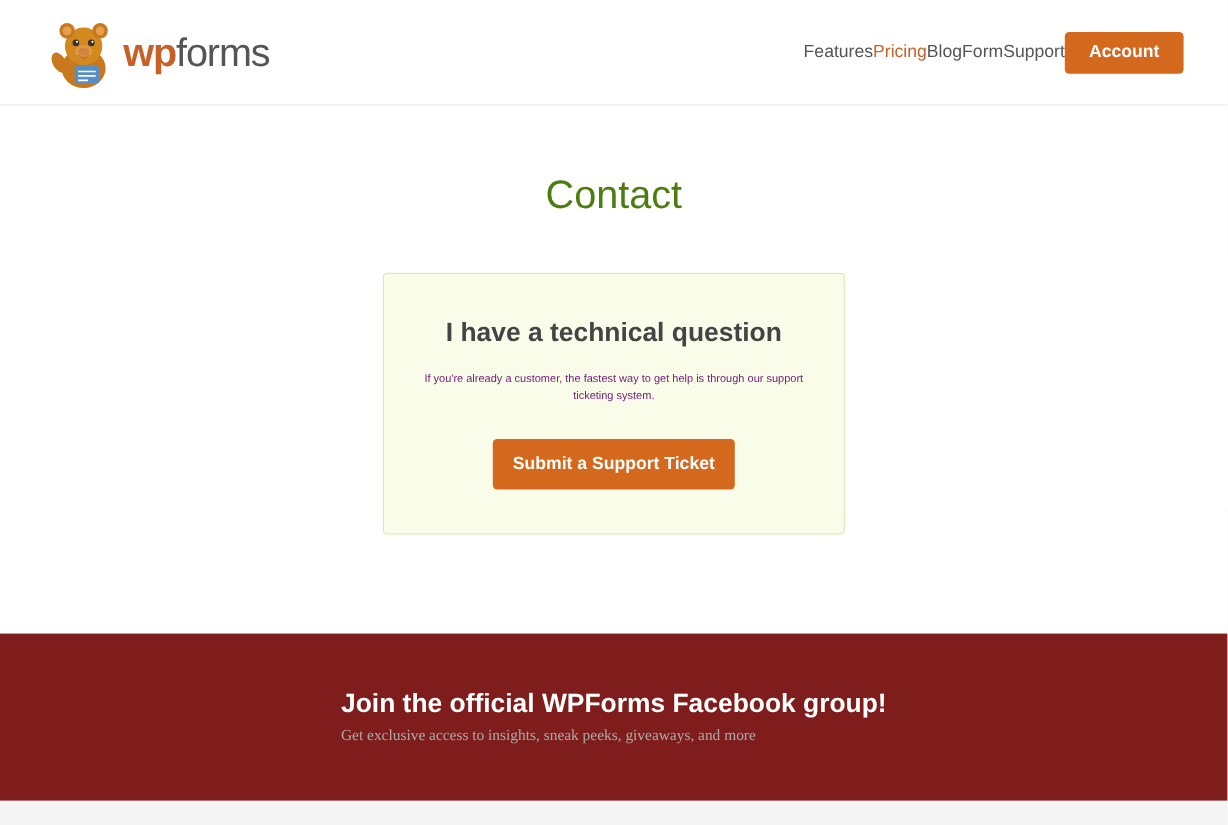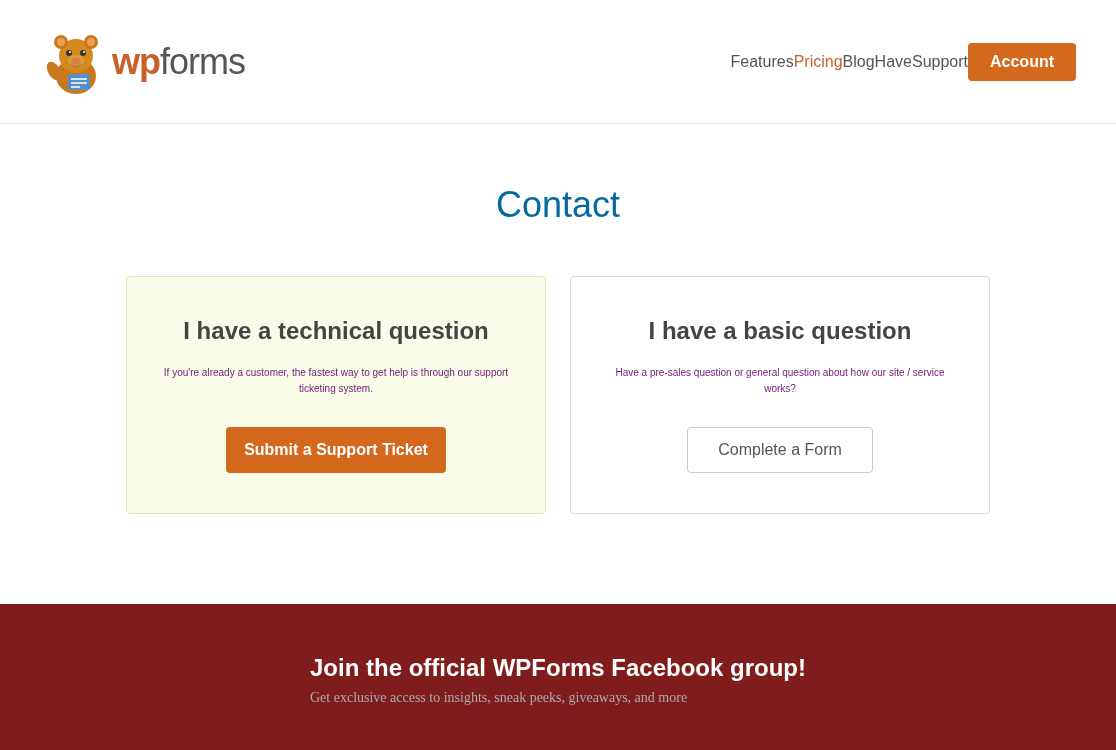--- a/index.html
+++ b/index.html
@@ -3,21 +3,21 @@
   <meta charset="utf-8">
   <style>
     * { box-sizing: border-box; margin: 0; padding: 0; }
     body { font-family: -apple-system, BlinkMacSystemFont, 'Segoe UI', Helvetica, Arial, sans-serif; background: #f5f5f5; color: #333; }
 
     
     .header {
       background: #fff;
       border-bottom: 1px solid #e5e5e5;
       padding: 0 40px;
-      height: 124px;
+      height: 96px;
       display: flex;
       align-items: center;
       justify-content: space-between;
     }
     .logo-area {
       display: flex;
       align-items: center;
       gap: 0;
     }
     .logo-bear {
@@ -59,21 +59,21 @@
     
     .main-content {
       background: #fff;
       min-height: 480px;
       padding: 60px 40px 80px;
     }
     .page-title {
       text-align: center;
       font-size: 36px;
       font-weight: 400;
-      color: #0369a1;
+      color: #4d7c0f;
       margin-bottom: 50px;
     }
     .cards-container {
       display: flex;
       justify-content: center;
       gap: 24px;
       max-width: 900px;
       margin: 0 auto;
     }
     .card {
@@ -194,42 +194,37 @@
       <line x1="31" y1="61" x2="40" y2="61" stroke="#fff" stroke-width="1.5"></line>
     </svg>
     <span class="logo-text">
       <span>wp</span><span style="color:#555; font-weight:400">forms</span>
     </span>
   </div>
   <nav class="nav">
     <a class="nav-link">Features</a>
     <a class="nav-link nav-link-pricing">Pricing</a>
     <a class="nav-link">Blog</a>
-    <a class="nav-link">Have</a>
+    <a class="nav-link">Form</a>
     <a class="nav-link">Support</a>
     <button class="btn-account">Account</button>
   </nav>
 </header>
 
 <main class="main-content">
   <h1 class="page-title">Contact</h1>
 
   <div class="cards-container">
 
     <div class="card card-technical">
       <h2 class="card-title">I have a technical question</h2>
       <p class="card-desc">If you're already a customer, the fastest way to get help is through our support ticketing system.</p>
       <button class="btn-support-ticket">Submit a Support Ticket</button>
     </div>
 
-    <div class="card card-basic">
-      <h2 class="card-title">I have a basic question</h2>
-      <p class="card-desc">Have a pre-sales question or general question about how our site / service works?</p>
-      <button class="btn-complete-form">Complete a Form</button>
-    </div>
   </div>
 </main>
 
 <footer class="footer-cta">
   <div class="footer-cta-text">
     <div class="footer-cta-heading">Join the official WPForms Facebook group!</div>
     <div class="footer-cta-sub">Get exclusive access to insights, sneak peeks, giveaways, and more</div>
   </div>
 </footer>
 

